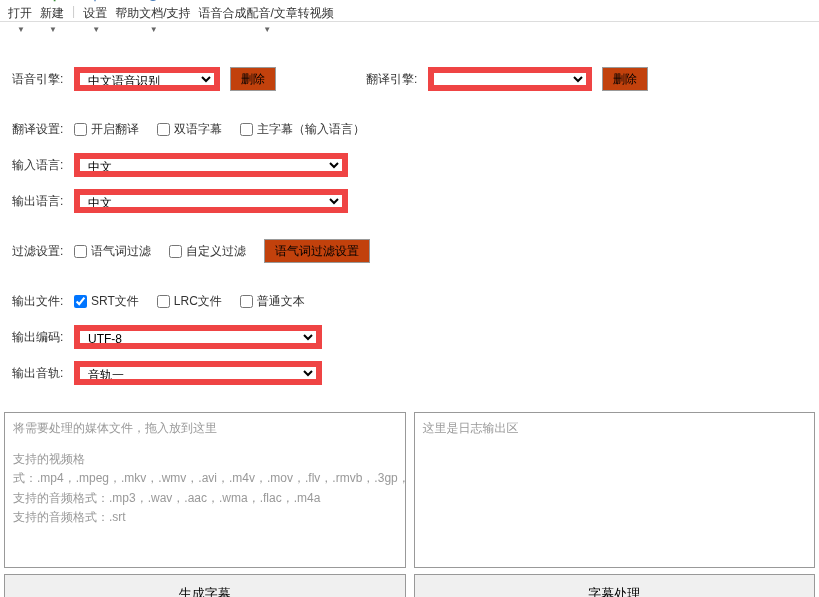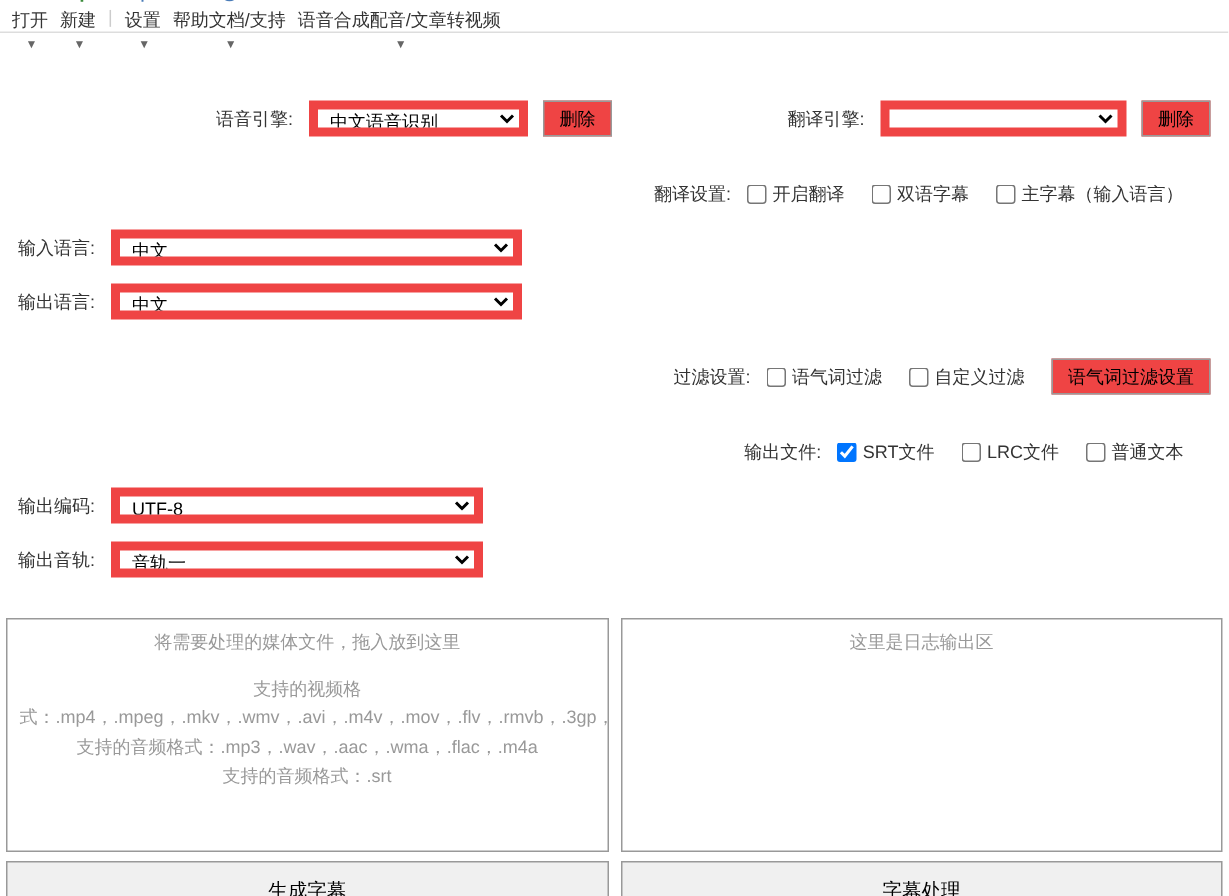--- a/index.html
+++ b/index.html
@@ -30,21 +30,21 @@
     .dropdown-arrow { font-size: 8px; color: #666; margin-left: 2px; }
     .toolbar-sep { color: #ccc; margin: 0 2px; }
     
     .content { padding: 16px 12px; }
     .row {
       display: flex;
       align-items: center;
       margin-bottom: 10px;
       min-height: 26px;
     }
-    .row.gap-top { margin-top: 24px; justify-content: flex-end; }
+    .row.gap-top { margin-top: 24px; }
     .label {
       width: 62px;
       text-align: left;
       color: #333;
     }
     select {
       height: 24px;
       border: 6px solid #ef4444;
       background: #fff;
       font-size: 12px;
@@ -52,55 +52,55 @@
       font-family: inherit;
     }
     select.wide { width: 146px; }
     select.wide2 { width: 164px; }
     select.lang { width: 274px; text-decoration: underline; }
     select.enc { width: 248px; }
     .btn {
       height: 24px;
       padding: 0 10px;
       border: 1px solid #999;
-      background: #ef4444;
+      background: #c2410c;
       cursor: pointer;
       font-size: 12px;
       font-family: inherit;
     }
     .cb-wrap {
       display: flex;
       align-items: center;
       gap: 4px;
       margin-right: 18px;
     }
     input[type="checkbox"] {
       width: 13px;
       height: 13px;
       cursor: pointer;
     }
     .gap-left { margin-left: 10px; }
-    .gap-left-big { margin-left: 117px; }
+    .gap-left-big { margin-left: 90px; }
     
     .panels {
       display: flex;
       gap: 8px;
       padding: 0 4px;
     }
     .panel {
       flex: 1;
       border: 1px solid #999;
       height: 156px;
       padding: 6px 8px;
       color: #999;
       font-size: 12px;
       overflow: auto;
       line-height: 1.6;
     }
-    .panel .pl { color: #999; text-align: center; }
+    .panel .pl { color: #999; }
     
     .bottom-buttons {
       display: flex;
       gap: 8px;
       padding: 6px 4px 4px;
     }
     .big-btn {
       flex: 1;
       height: 40px;
       border: 1px solid #999;

